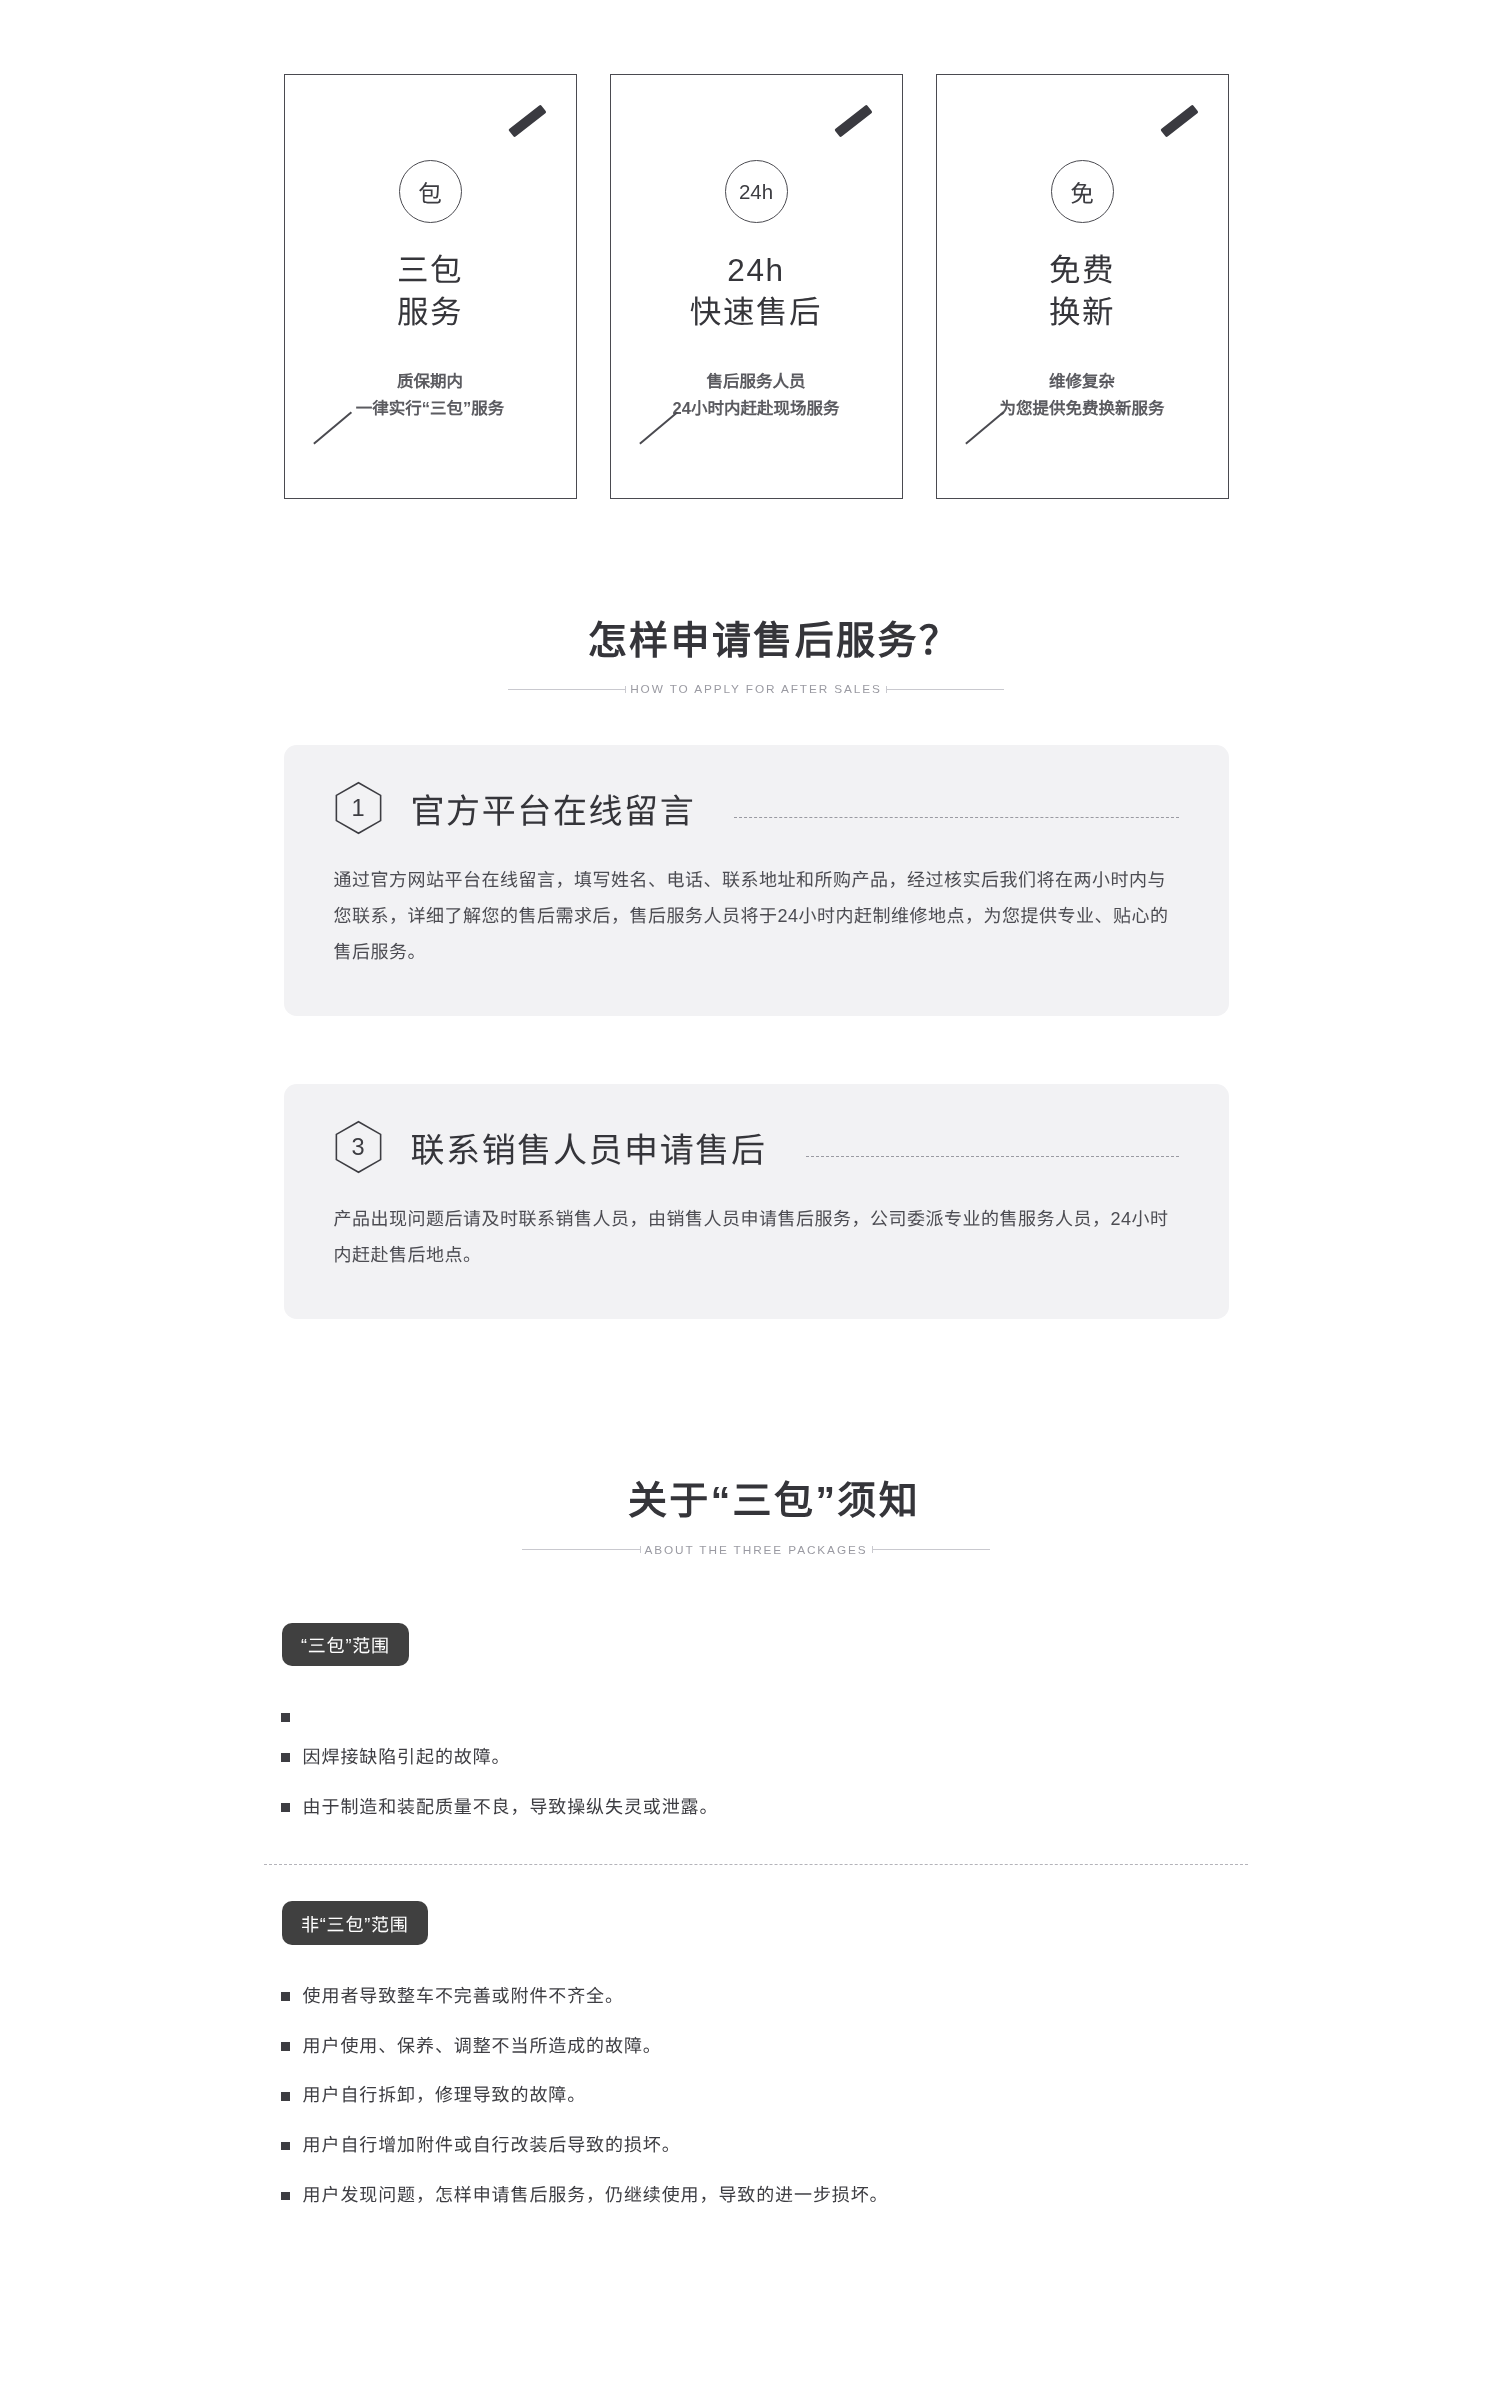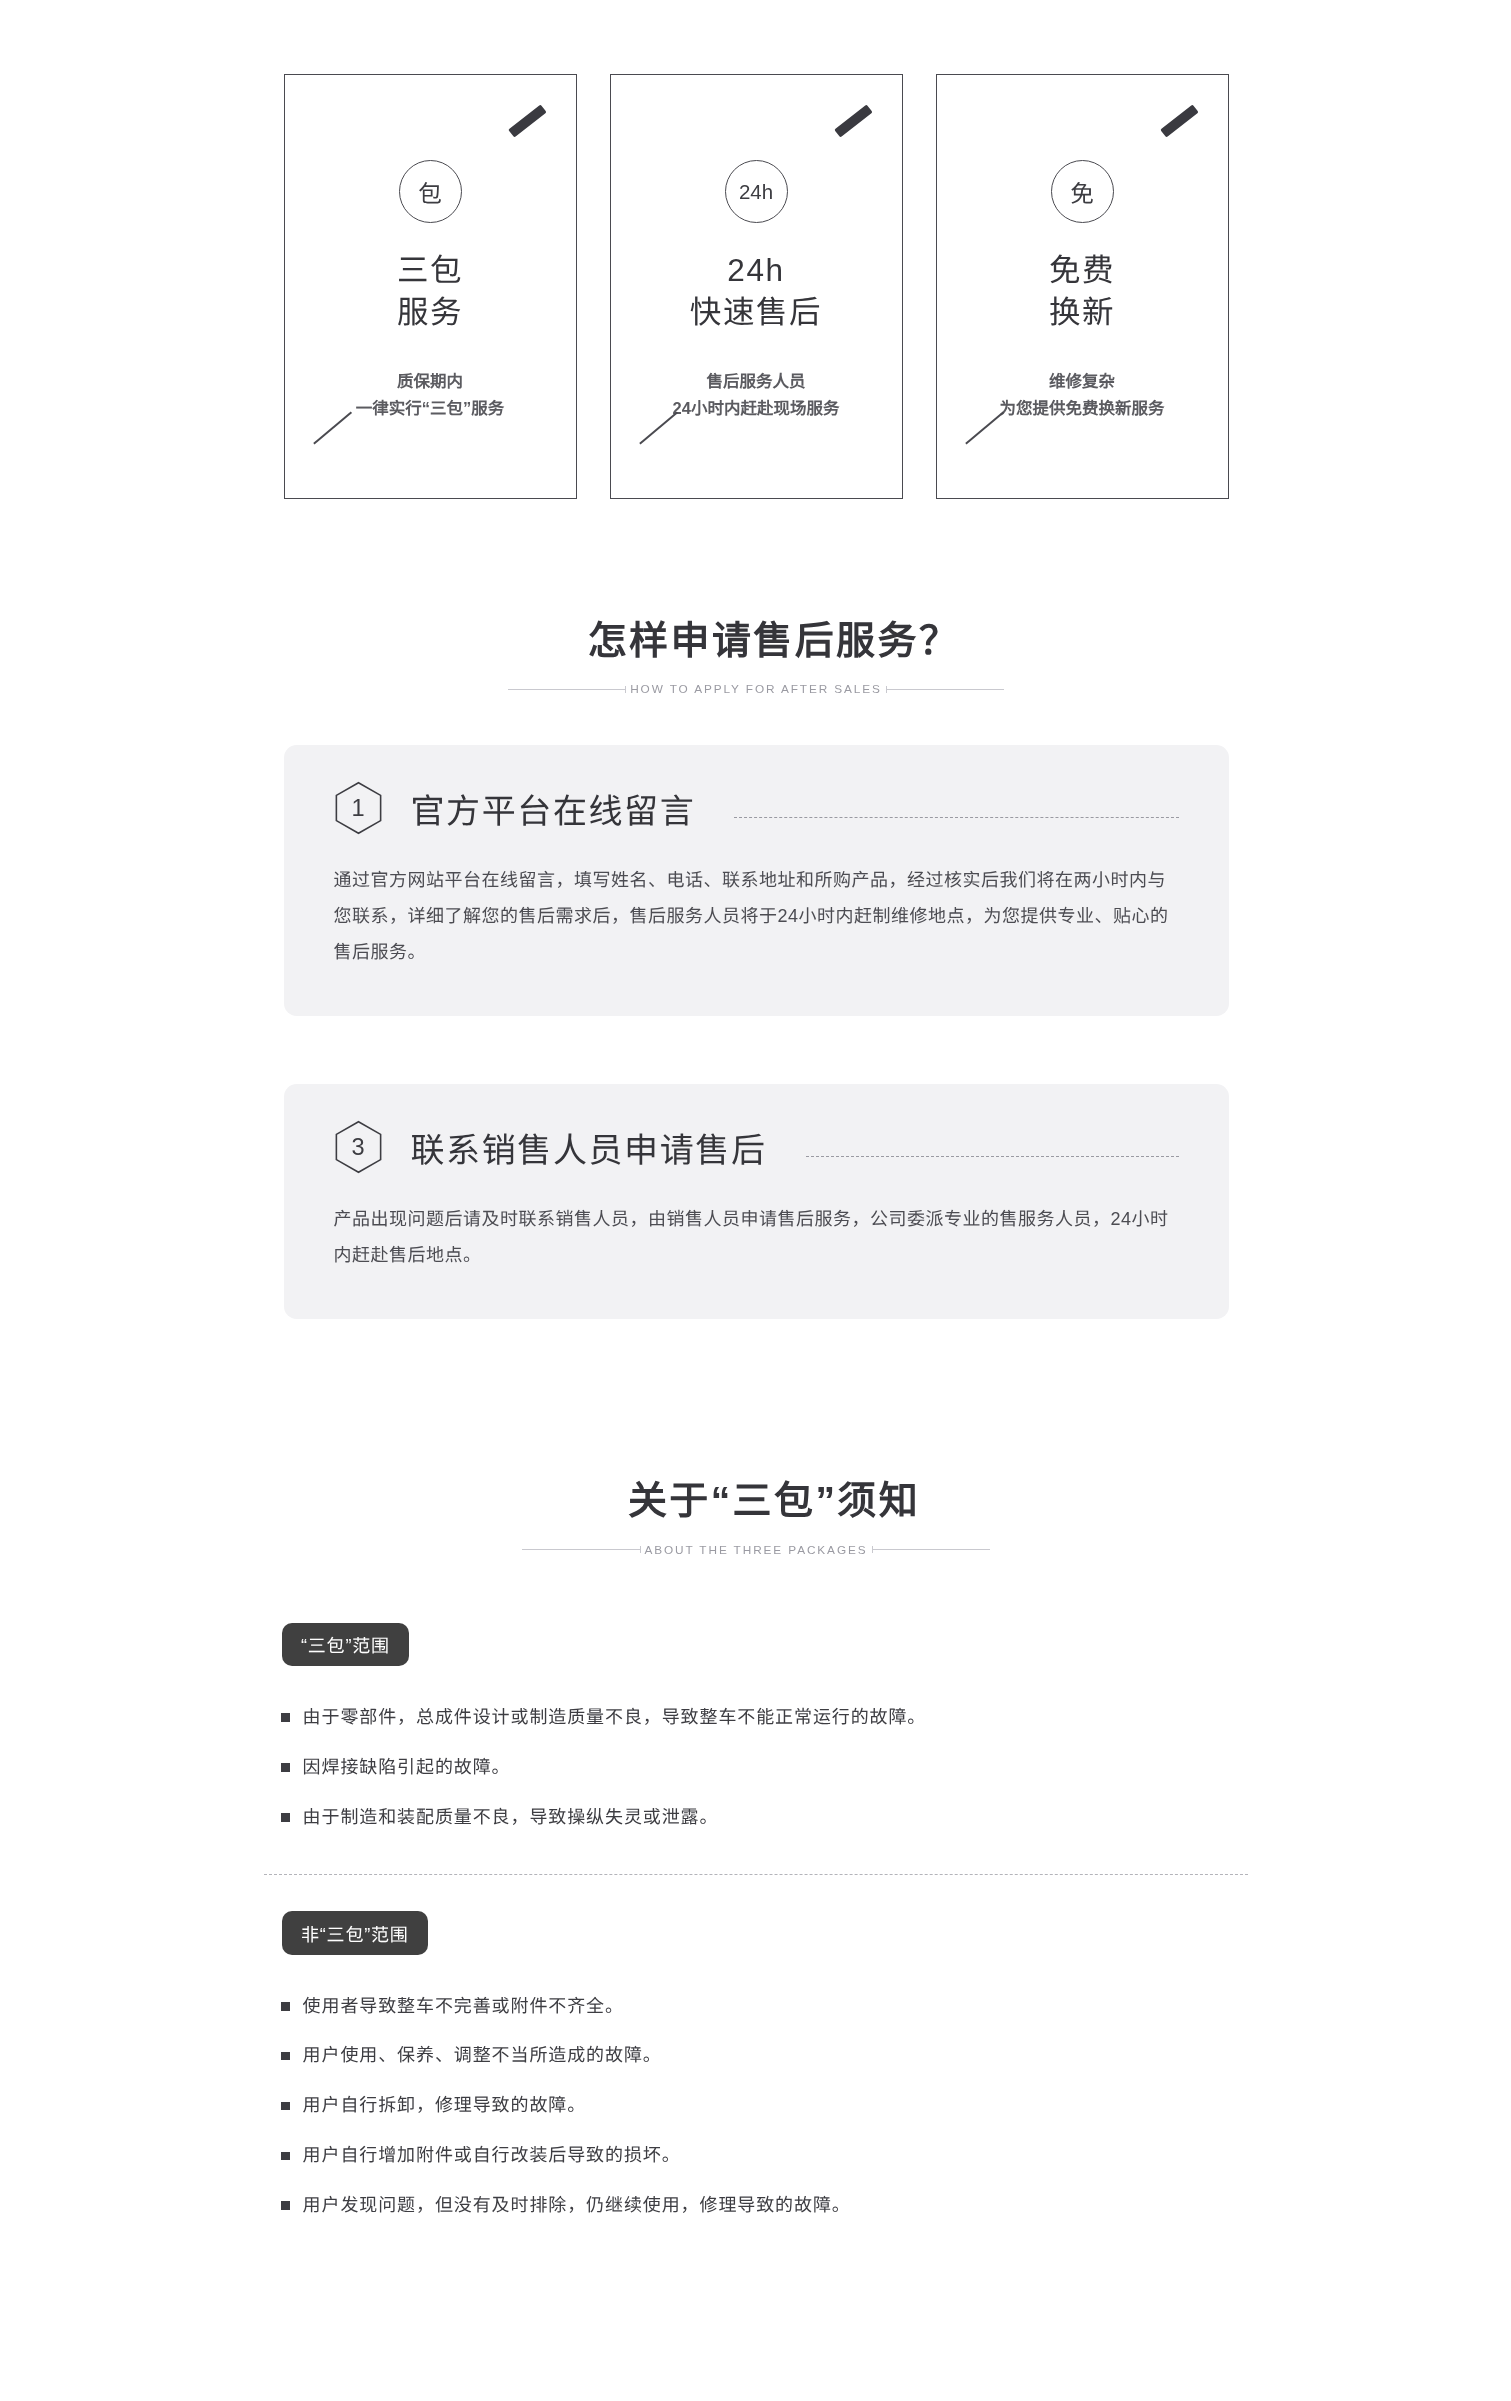--- a/index.html
+++ b/index.html
@@ -359,21 +359,20 @@
       <div class="en">ABOUT THE THREE PACKAGES</div>
       <div class="rule right"></div>
     </div>
   </div>
 
   <div class="pkg-block">
     <div class="pill">“三包”范围</div>
     <ul class="bullets indent">
       <li>
         <span class="sq"></span>
-        <span>由于零部件，总成件设计或制造质量不良，导致整车不能正常运行的故障。</span>
       </li>
       <li>
         <span class="sq"></span>
         <span>因焊接缺陷引起的故障。</span>
       </li>
       <li>
         <span class="sq"></span>
         <span>由于制造和装配质量不良，导致操纵失灵或泄露。</span>
       </li>
     </ul>
@@ -395,21 +394,21 @@
       <li>
         <span class="sq"></span>
         <span>用户自行拆卸，修理导致的故障。</span>
       </li>
       <li>
         <span class="sq"></span>
         <span>用户自行增加附件或自行改装后导致的损坏。</span>
       </li>
       <li>
         <span class="sq"></span>
-        <span>用户发现问题，但没有及时排除，仍继续使用，修理导致的故障。</span>
+        <span>用户发现问题，怎样申请售后服务，仍继续使用，导致的进一步损坏。</span>
       </li>
     </ul>
   </div>
 
   <div class="bottom-pad"></div>
 
 </div>
 
 
 </body></html>

